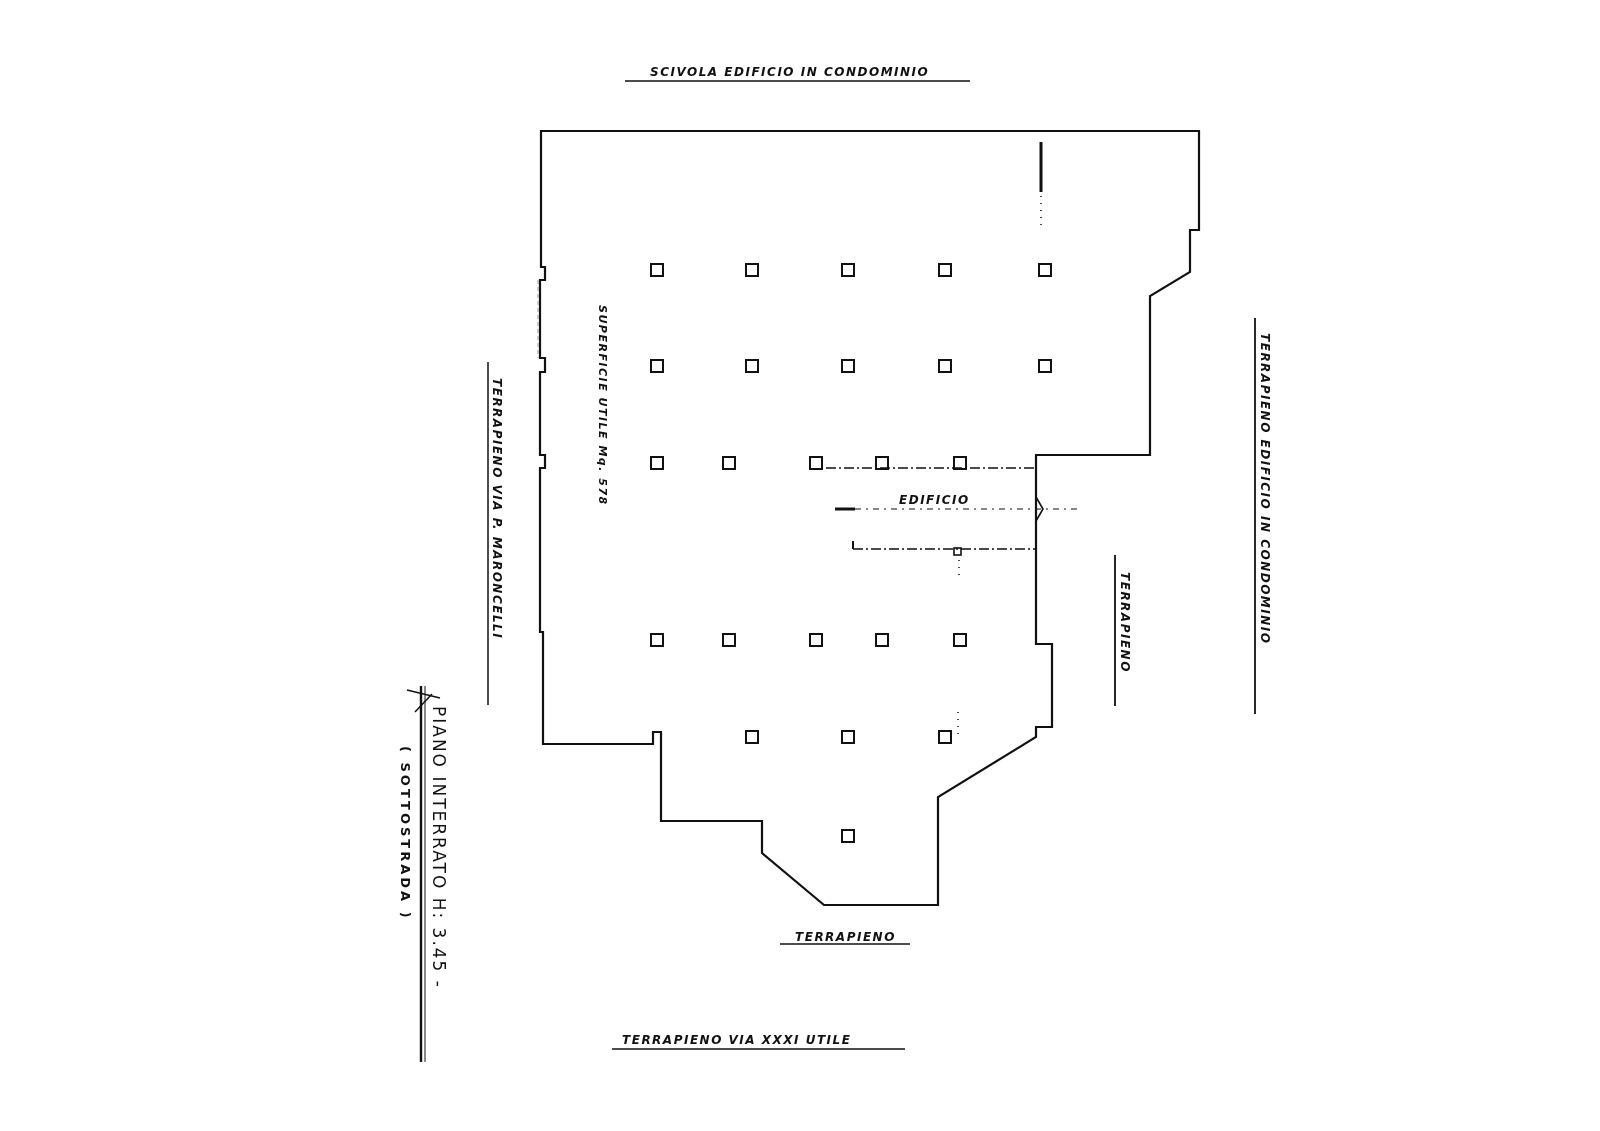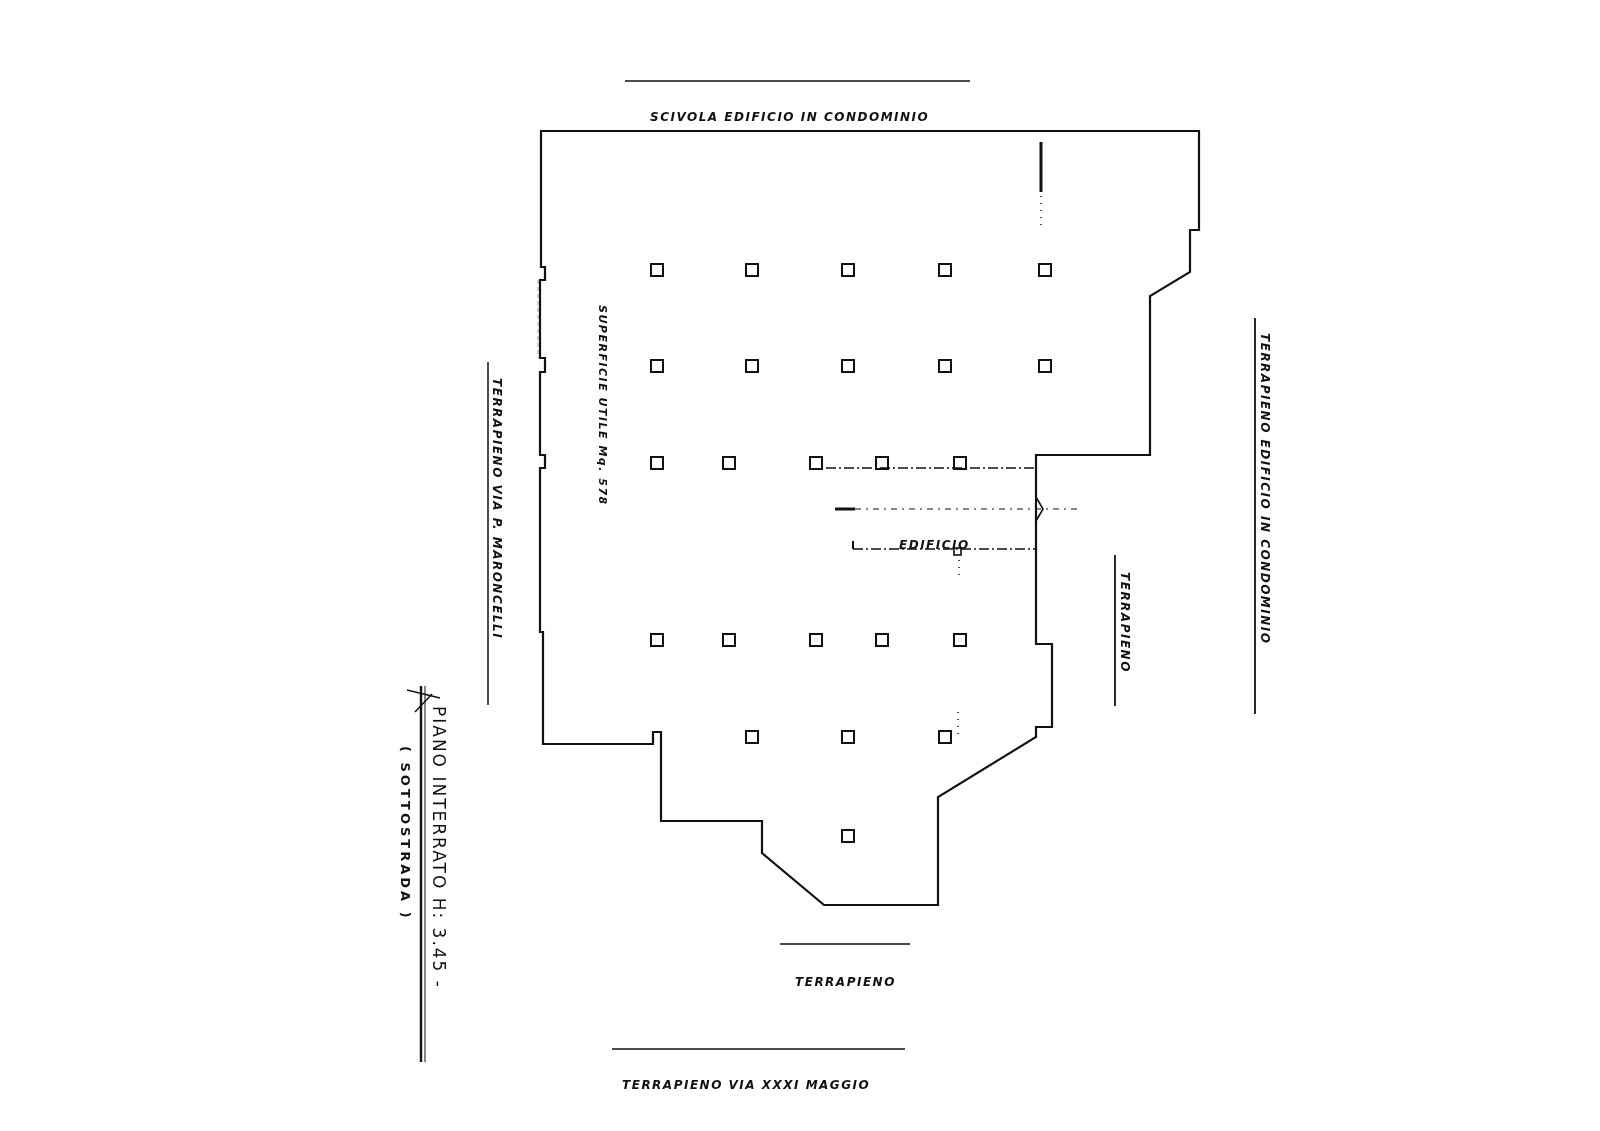--- a/index.html
+++ b/index.html
@@ -9,21 +9,21 @@
     .lbl {
       position: absolute;
       font-family: "DejaVu Sans", sans-serif;
       font-style: italic;
       font-weight: bold;
       color: #111;
       white-space: nowrap;
       letter-spacing: 1.5px;
       line-height: 1;
     }
-    .h { font-size: 12px; margin-top: 45px; }
+    .h { font-size: 12px; }
     .v { transform-origin: 0 0; transform: rotate(90deg); font-size: 12px; }
     .big { font-size: 17px; font-style: normal; font-weight: normal; letter-spacing: 2px; }
     .mid { font-size: 13px; font-style: normal; letter-spacing: 3px; }
   </style>
 </head>
 <body>
 
 <div id="stage">
 
   <svg id="plan" width="1600" height="1131" viewBox="0 0 1600 1131">
@@ -99,21 +99,21 @@
   <div class="lbl h" style="left:650px; top:66px;">SCIVOLA  EDIFICIO  IN  CONDOMINIO</div>
 
   <div class="lbl v" style="left:503px; top:378px;">TERRAPIENO   VIA   P.  MARONCELLI</div>
 
   <div class="lbl v" style="left:1271px; top:333px;">TERRAPIENO  EDIFICIO  IN  CONDOMINIO</div>
 
   <div class="lbl v" style="left:1131px; top:572px;">TERRAPIENO</div>
 
   <div class="lbl h" style="left:795px; top:931px;">TERRAPIENO</div>
 
-  <div class="lbl h" style="left:622px; top:1034px;">TERRAPIENO  VIA  XXXI  MAGGIO</div>
+  <div class="lbl h" style="left:622px; top:1034px;">TERRAPIENO  VIA  XXXI  UTILE</div>
 
   <div class="lbl v" style="left:608px; top:305px; font-size:11px;">SUPERFICIE  UTILE  Mq. 578</div>
 
   <div class="lbl h" style="left:899px; top:494px; font-size:12px;">EDIFICIO</div>
 
   <div class="lbl v big" style="left:447px; top:706px;">PIANO  INTERRATO   H: 3.45 -</div>
 
   <div class="lbl v mid" style="left:412px; top:746px;">( SOTTOSTRADA )</div>
 </div>
 

